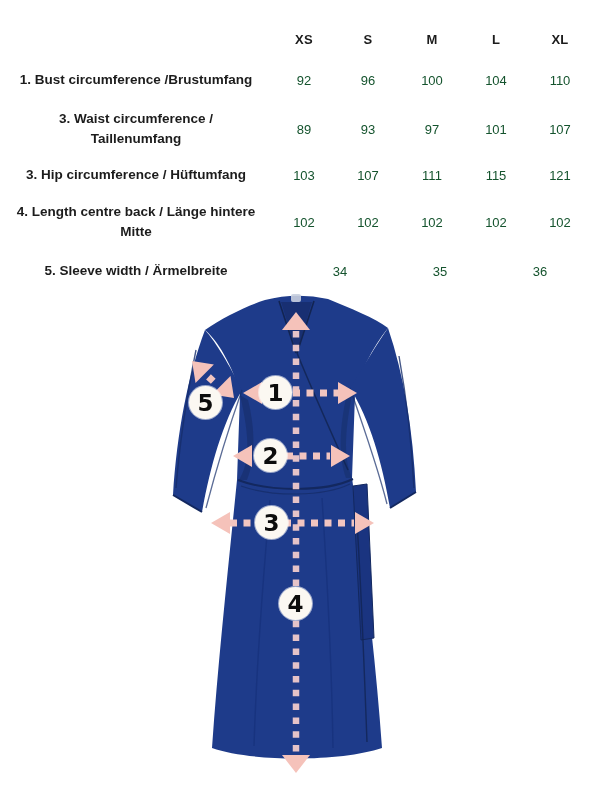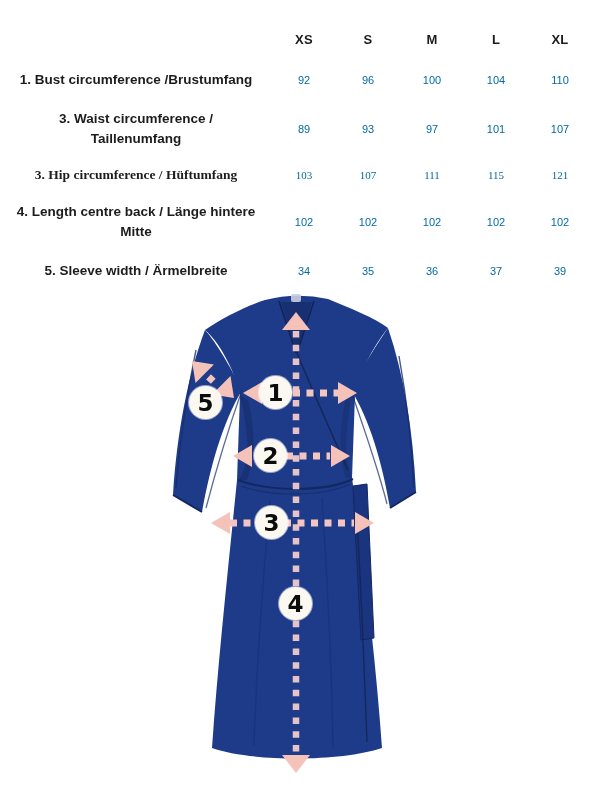--- a/index.html
+++ b/index.html
@@ -3,26 +3,26 @@
 <meta charset="utf-8">
 <style>
   html,body{margin:0;padding:0;background:#ffffff;}
   #page{position:relative;width:600px;height:800px;background:#ffffff;overflow:hidden;
         font-family:"Liberation Sans",sans-serif;color:#1c1c1c;}
 
   
   .size-table{position:absolute;top:0;left:0;width:600px;padding-top:22px;}
   .t-row{display:grid;grid-template-columns:272px 64px 64px 64px 64px 64px;}
   .r-head{height:34px;}
-  .r1{height:48px;} .r2{height:50px;} .r3{height:42px;font-family:Liberation Serif, serif;} .r4{height:52px;} .r5{height:46px;}
+  .r1{height:48px;} .r2{height:50px;} .r3{height:42px;} .r4{height:52px;} .r5{height:46px;gap:36px;}
   .cell{display:flex;align-items:center;justify-content:center;text-align:center;}
   .head-cell{font-weight:bold;font-size:13px;letter-spacing:.3px;}
   .label-cell{font-weight:bold;font-size:13.5px;line-height:1.5;padding:0 4px;}
   .label-cell span{display:block;max-width:248px;}
-  .value-cell{font-size:11px;color:#0369a1;}
+  .value-cell{font-size:13px;color:#14532d;}
 
   
   .diagram{position:absolute;left:150px;top:290px;width:300px;height:510px;}
   .diagram svg{display:block;}
 
   .marker{position:absolute;width:33px;height:33px;border-radius:50%;
           background:#fbf8f2;box-shadow:0 0 0 1px rgba(255,255,255,.55);
           display:flex;align-items:center;justify-content:center;
           font-family:"DejaVu Sans",sans-serif;font-weight:bold;
           font-size:23px;color:#0c0c0c;}

